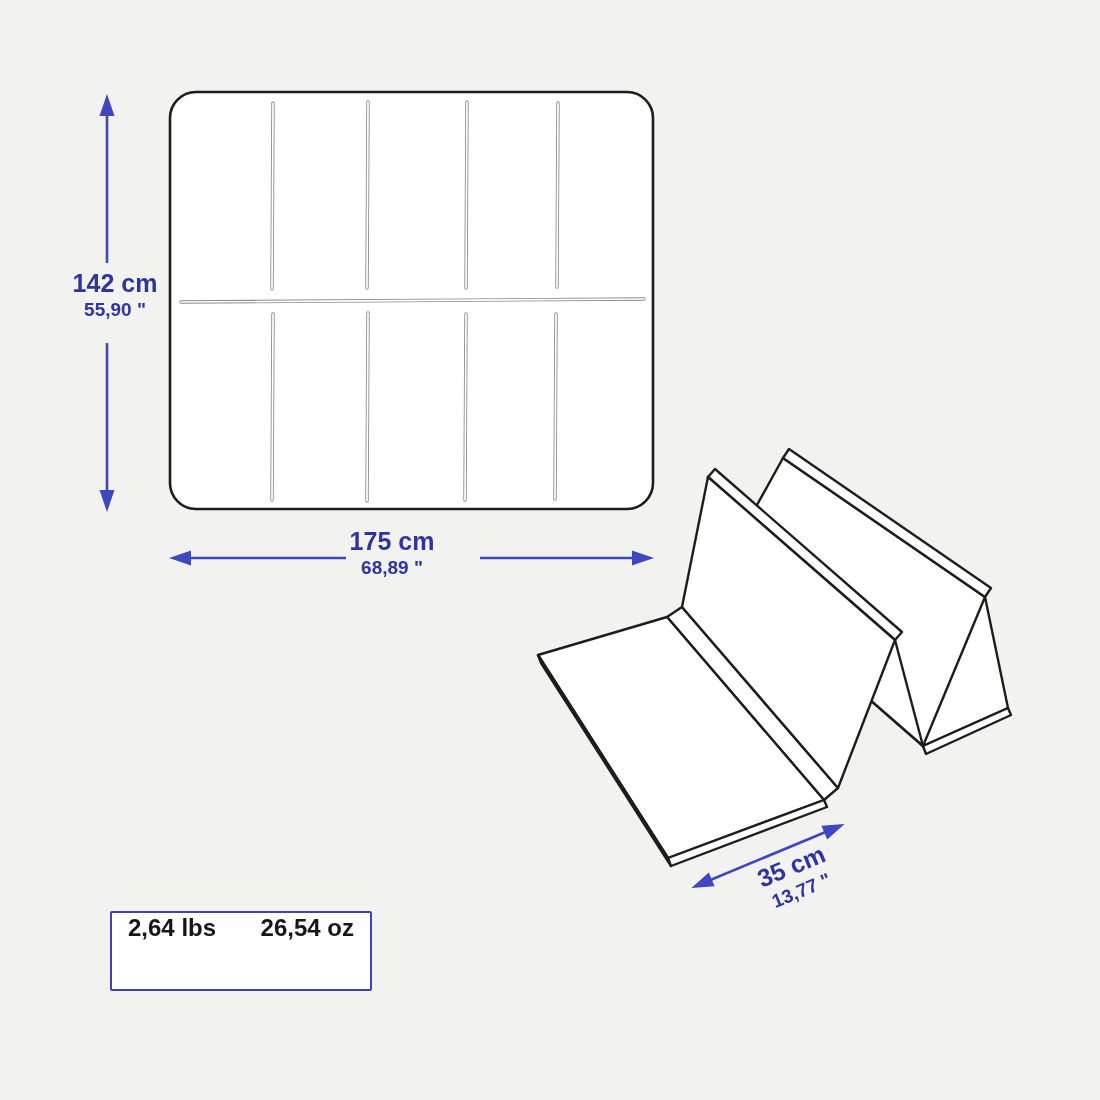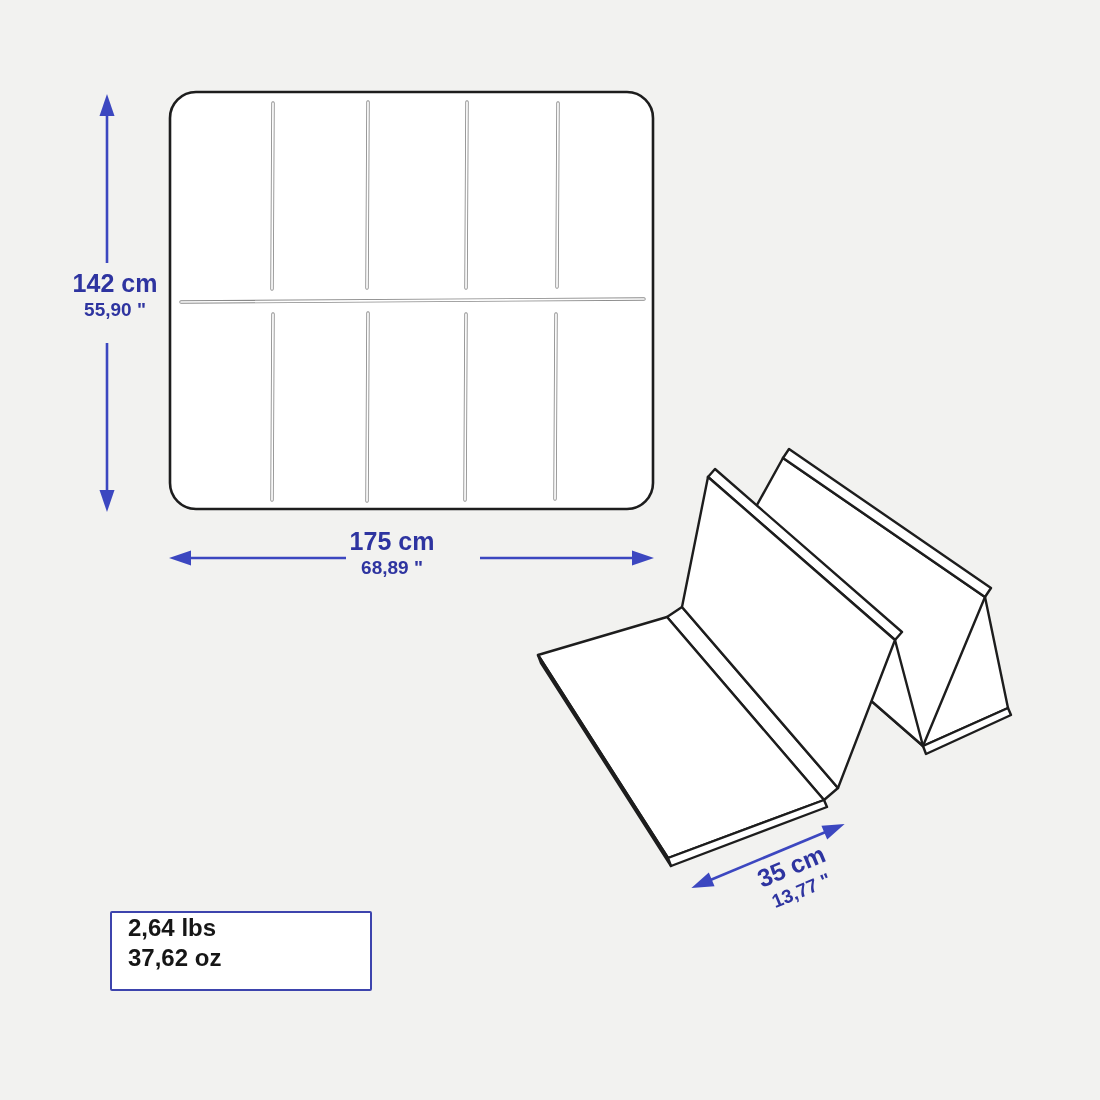--- a/index.html
+++ b/index.html
@@ -49,21 +49,21 @@
   .weight-box{
     position:absolute;left:110px;top:911px;width:262px;height:80px;
     background:var(--surface);
     border:2px solid var(--box_border);
     border-radius:2px;
     box-sizing:border-box;
     color:var(--weight_text);
     font-weight:700;font-size:24px;
   }
   .weight-kg{margin-top:8px;text-align:center;line-height:28px;}
-  .weight-row{display:flex;justify-content:space-between;padding:0 16px;line-height:30px;flex-direction:column;}
+  .weight-row{display:flex;justify-content:space-between;padding:0 16px;line-height:30px;}
 </style>
 </head>
 <body>
 
 <div class="canvas">
 
   <svg class="art" viewBox="0 0 1100 1100" aria-hidden="true">
 
     <g>
       <rect class="mat-outline" x="170" y="92" width="483" height="417" rx="26" ry="26"></rect>
@@ -147,17 +147,17 @@
   </div>
 
   <div class="dim-label" id="dim-depth">
     <div class="dim-metric">35 cm</div>
     <div class="dim-imperial">13,77 "</div>
   </div>
 
   <div class="weight-box">
     <div class="weight-row">
       <span>2,64 lbs</span>
-      <span>37,62 oz</span>
+      <span>26,54 oz</span>
     </div>
   </div>
 
 </div>
 
 </body></html>

